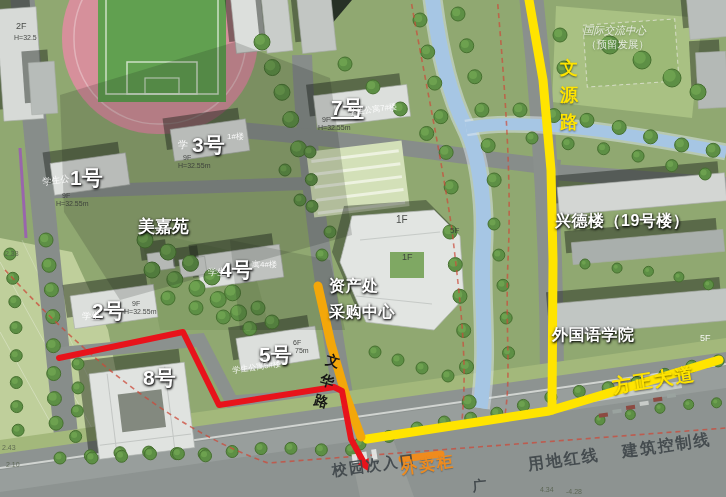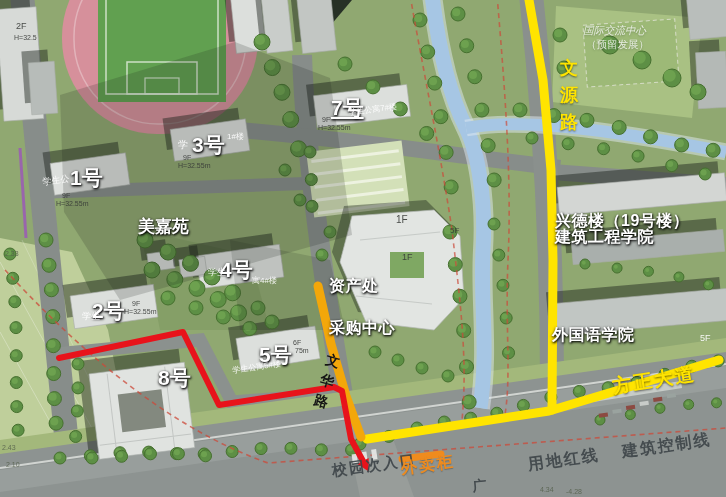--- a/index.html
+++ b/index.html
@@ -494,26 +494,25 @@
       </g>
 </svg>
 
 <div id="labels">
       <span class="lbl bigNum" style="left: 70px; top: 167px;">1号</span>
       <span class="lbl bigNum" style="left: 192px; top: 134px;">3号</span>
       <span class="lbl bigNum" style="left: 331px; top: 97px; text-decoration: underline;">7号</span>
       <span class="lbl bigNum" style="left: 92px; top: 300px;">2号</span>
       <span class="lbl bigNum" style="left: 220px; top: 259px;">4号</span>
       <span class="lbl bigNum" style="left: 259px; top: 344px;">5号</span>
-      <span class="lbl bigNum" style="left: 122px; top: 367px; padding-left: 36px;">8号</span>
+      <span class="lbl bigNum" style="left: 107px; top: 367px; padding-left: 36px;">8号</span>
       <span class="lbl bigNum" style="left: 138px; top: 218px; font-size: 17px;">美嘉苑</span>
       <span class="lbl facility" style="left: 329px; top: 278px;">资产处</span>
-      <span class="lbl facility" style="left: 329px; top: 320px;">采购中心</span>
+      <span class="lbl facility" style="left: 329px; top: 304px;">采购中心</span>
       <span class="lbl facility" style="left: 555px; top: 205px; margin-top: 8px;">兴德楼（19号楼）</span>
-      <span class="lbl facility" style="left: 555px; top: 229px;">建筑工程学院</span>
       <span class="lbl facility" style="left: 552px; top: 327px;">外国语学院</span>
       <span class="lbl faint" style="left: 583px; top: 25px; font-style: italic;">国际交流中心</span>
       <span class="lbl faint" style="left: 586px; top: 39px;">（预留发展）</span>
       <span class="lbl roadYellowV" style="left: 560px; top: 55px;">文
 源
 路</span>
       <span class="lbl roadYellow" style="left: 611px; top: 377px; transform: rotate(-9deg);">方正大道</span>
       <span class="lbl roadBlack" style="left: 329px; top: 349px; transform: rotate(16deg);">文
 华
 路</span>
@@ -531,21 +530,21 @@
       <span class="lbl tinyW" style="left: 227px; top: 133px; font-size: 8px;">1#楼</span>
       <span class="lbl tinyD" style="left: 183px; top: 154px;">9F</span>
       <span class="lbl tinyD" style="left: 178px; top: 162px;">H=32.55m</span>
       <span class="lbl tinyW" style="left: 348px; top: 109px; font-size: 8px; transform: rotate(-7deg);">学生公寓7#楼</span>
       <span class="lbl tinyD" style="left: 322px; top: 116px;">9F</span>
       <span class="lbl tinyD" style="left: 318px; top: 124px;">H=32.55m</span>
       <span class="lbl tinyW" style="left: 82px; top: 312px; font-size: 9px;">学生</span>
       <span class="lbl tinyD" style="left: 132px; top: 300px;">9F</span>
       <span class="lbl tinyD" style="left: 124px; top: 308px;">H=32.55m</span>
       <span class="lbl tinyW" style="left: 208px; top: 268px; font-size: 9px;">学生</span>
-      <span class="lbl tinyW" style="left: 252px; top: 261px; font-size: 8px; margin-top: 16px;">寓4#楼</span>
+      <span class="lbl tinyW" style="left: 252px; top: 261px; font-size: 8px;">寓4#楼</span>
       <span class="lbl tinyD" style="left: 293px; top: 339px;">6F</span>
       <span class="lbl tinyD" style="left: 295px; top: 347px;">75m</span>
       <span class="lbl tinyW" style="left: 232px; top: 367px; font-size: 8px; transform: rotate(-8deg);">学生公寓5#楼</span>
       <span class="lbl tinyD" style="left: 396px; top: 215px; font-size: 10px;">1F</span>
       <span class="lbl tinyD" style="left: 402px; top: 253px; font-size: 9px;">1F</span>
       <span class="lbl tinyD" style="left: 450px; top: 227px; font-size: 8px;">5F</span>
       <span class="lbl tinyW" style="left: 700px; top: 334px; font-size: 9px;">5F</span>
       <span class="lbl tinyG" style="left: 5px; top: 250px;">2.33</span>
       <span class="lbl tinyG" style="left: 2px; top: 444px;">2.43</span>
       <span class="lbl tinyG" style="left: 6px; top: 461px;">2.10</span>

